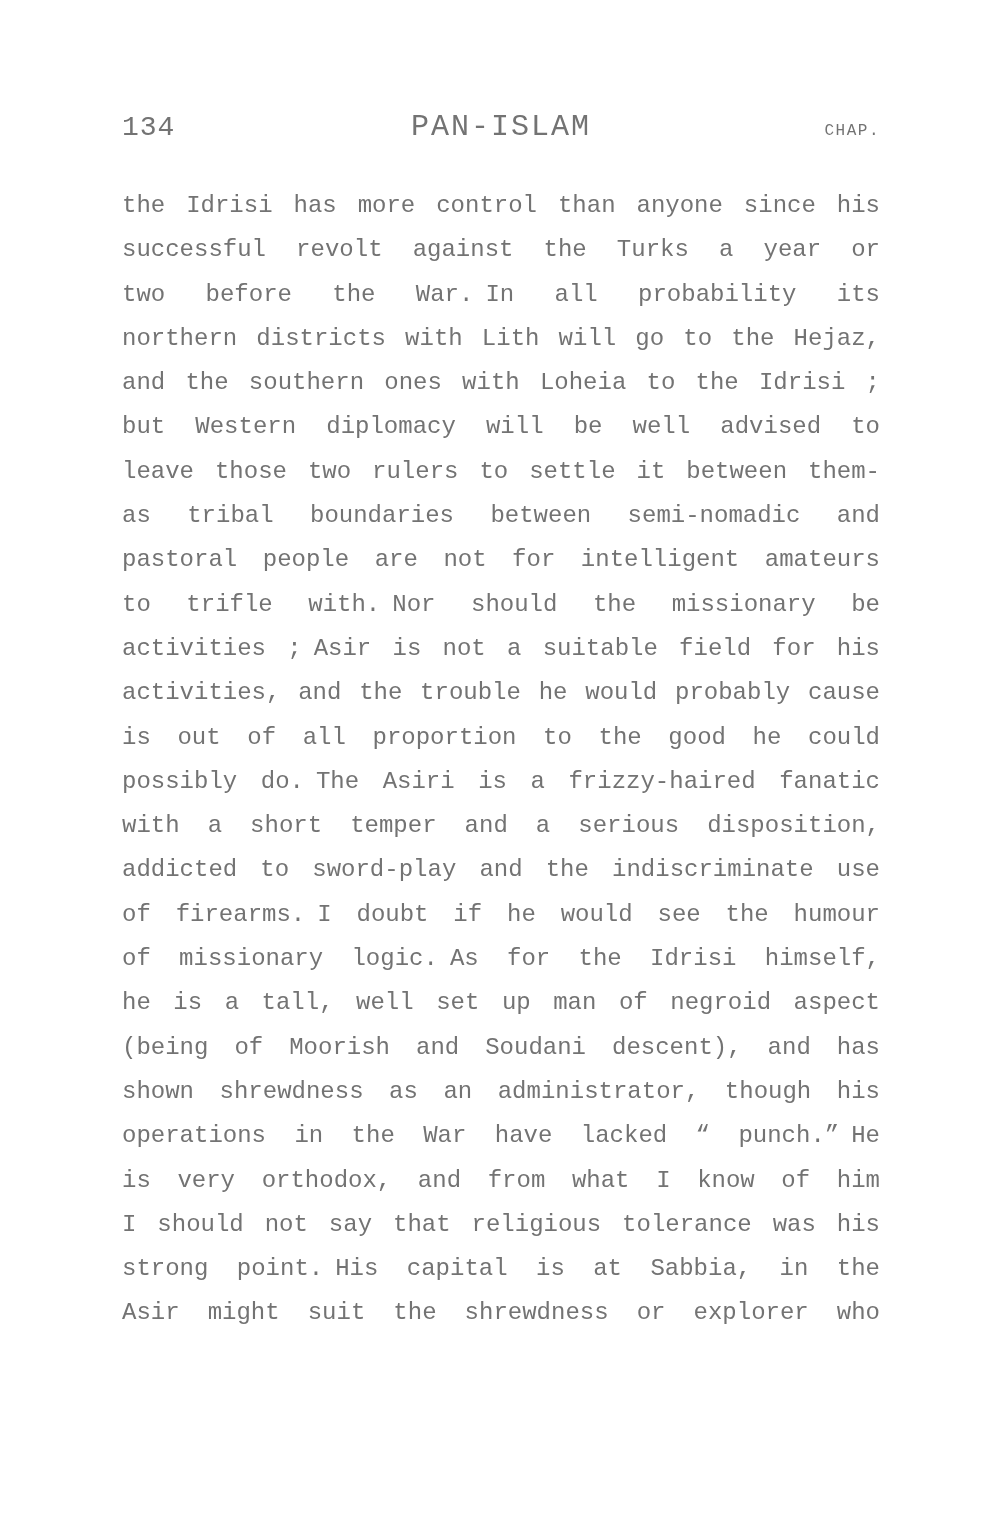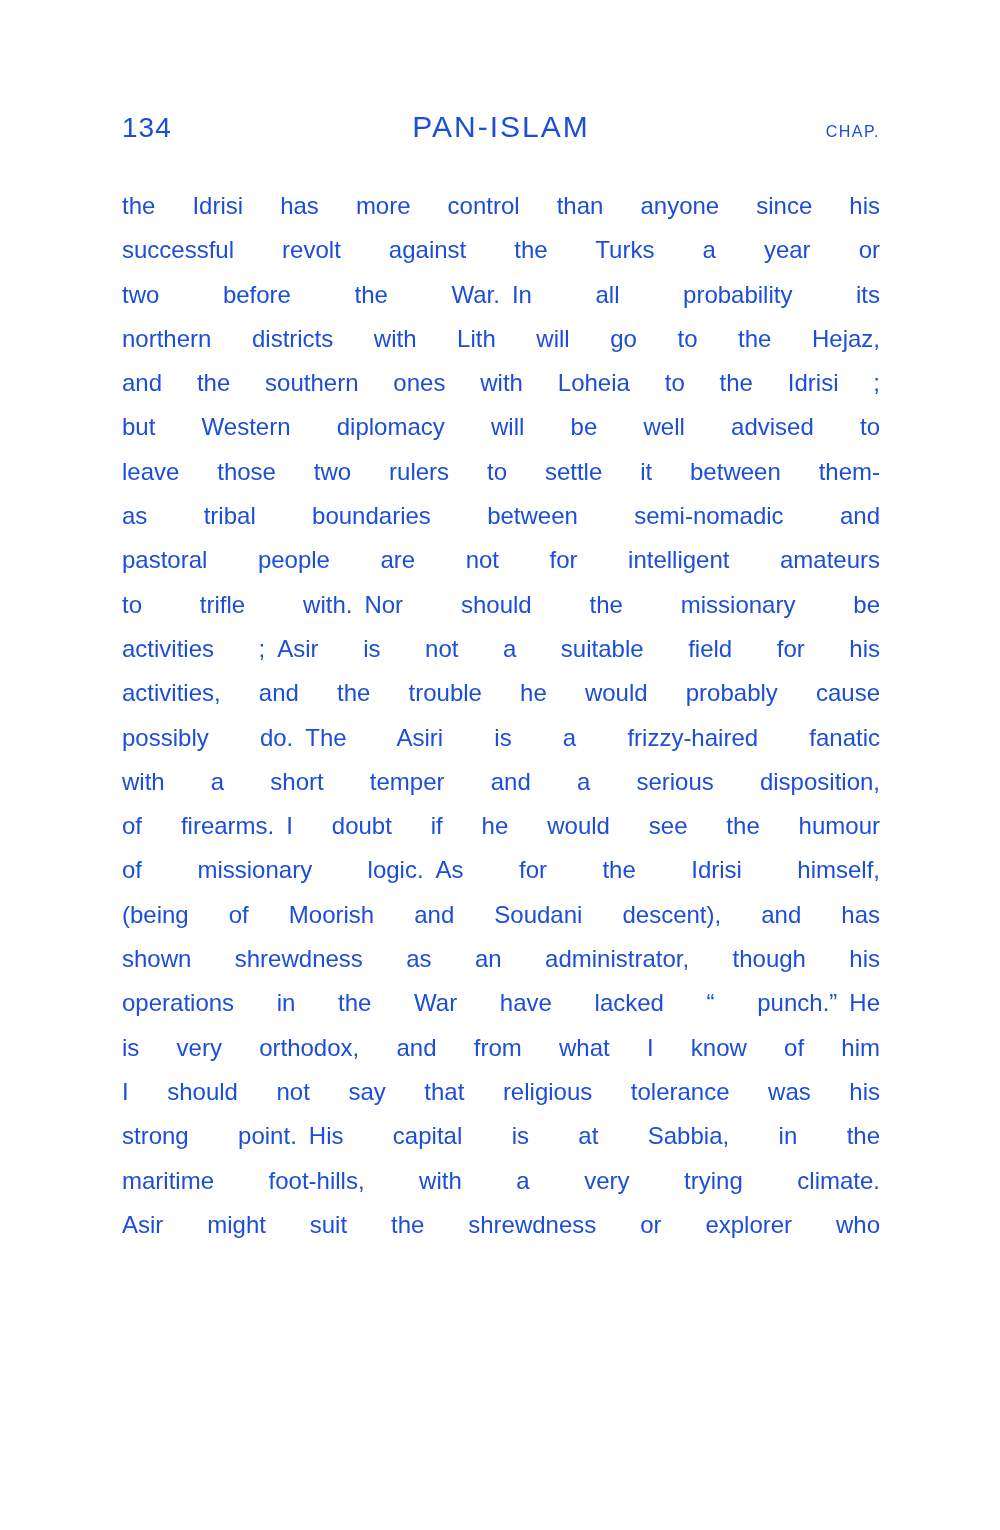--- a/index.html
+++ b/index.html
@@ -2,22 +2,22 @@
 <html><head>
 <meta charset="utf-8">
 <style>
   * { margin: 0; padding: 0; box-sizing: border-box; }
   html, body { background: #ffffff; }
   .page {
     position: relative;
     width: 1000px;
     height: 1530px;
     background: #ffffff;
-    color: #1d4ed8;
-    font-family: Liberation Sans, sans-serif;
+    color: #737373;
+    font-family: Liberation Mono, monospace;
     overflow: hidden;
   }
   .running-head {
     position: absolute;
     left: 122px;
     top: 110px;
     width: 758px;
     display: grid;
     grid-template-columns: 1fr auto 1fr;
     align-items: baseline;
@@ -70,27 +70,29 @@
     <div class="text-line">two before the War. In all probability its</div>
     <div class="text-line">northern districts with Lith will go to the Hejaz,</div>
     <div class="text-line">and the southern ones with Loheia to the Idrisi ;</div>
     <div class="text-line">but Western diplomacy will be well advised to</div>
     <div class="text-line">leave those two rulers to settle it between them-</div>
     <div class="text-line">as tribal boundaries between semi-nomadic and</div>
     <div class="text-line">pastoral people are not for intelligent amateurs</div>
     <div class="text-line">to trifle with. Nor should the missionary be</div>
     <div class="text-line">activities ; Asir is not a suitable field for his</div>
     <div class="text-line">activities, and the trouble he would probably cause</div>
+    <div class="text-line">is out of all proportion to the good he could</div>
     <div class="text-line">possibly do. The Asiri is a frizzy-haired fanatic</div>
     <div class="text-line">with a short temper and a serious disposition,</div>
+    <div class="text-line">addicted to sword-play and the indiscriminate use</div>
     <div class="text-line">of firearms. I doubt if he would see the humour</div>
     <div class="text-line">of missionary logic. As for the Idrisi himself,</div>
+    <div class="text-line">he is a tall, well set up man of negroid aspect</div>
     <div class="text-line">(being of Moorish and Soudani descent), and has</div>
     <div class="text-line">shown shrewdness as an administrator, though his</div>
     <div class="text-line">operations in the War have lacked “ punch.” He</div>
     <div class="text-line">is very orthodox, and from what I know of him</div>
     <div class="text-line">I should not say that religious tolerance was his</div>
     <div class="text-line">strong point. His capital is at Sabbia, in the</div>
-    <div class="text-line">maritime foot-hills, with a very trying climate.</div>
     <div class="text-line">Asir might suit the shrewdness or explorer who</div>
   </div>
 
 </div>
 
 </body></html>

